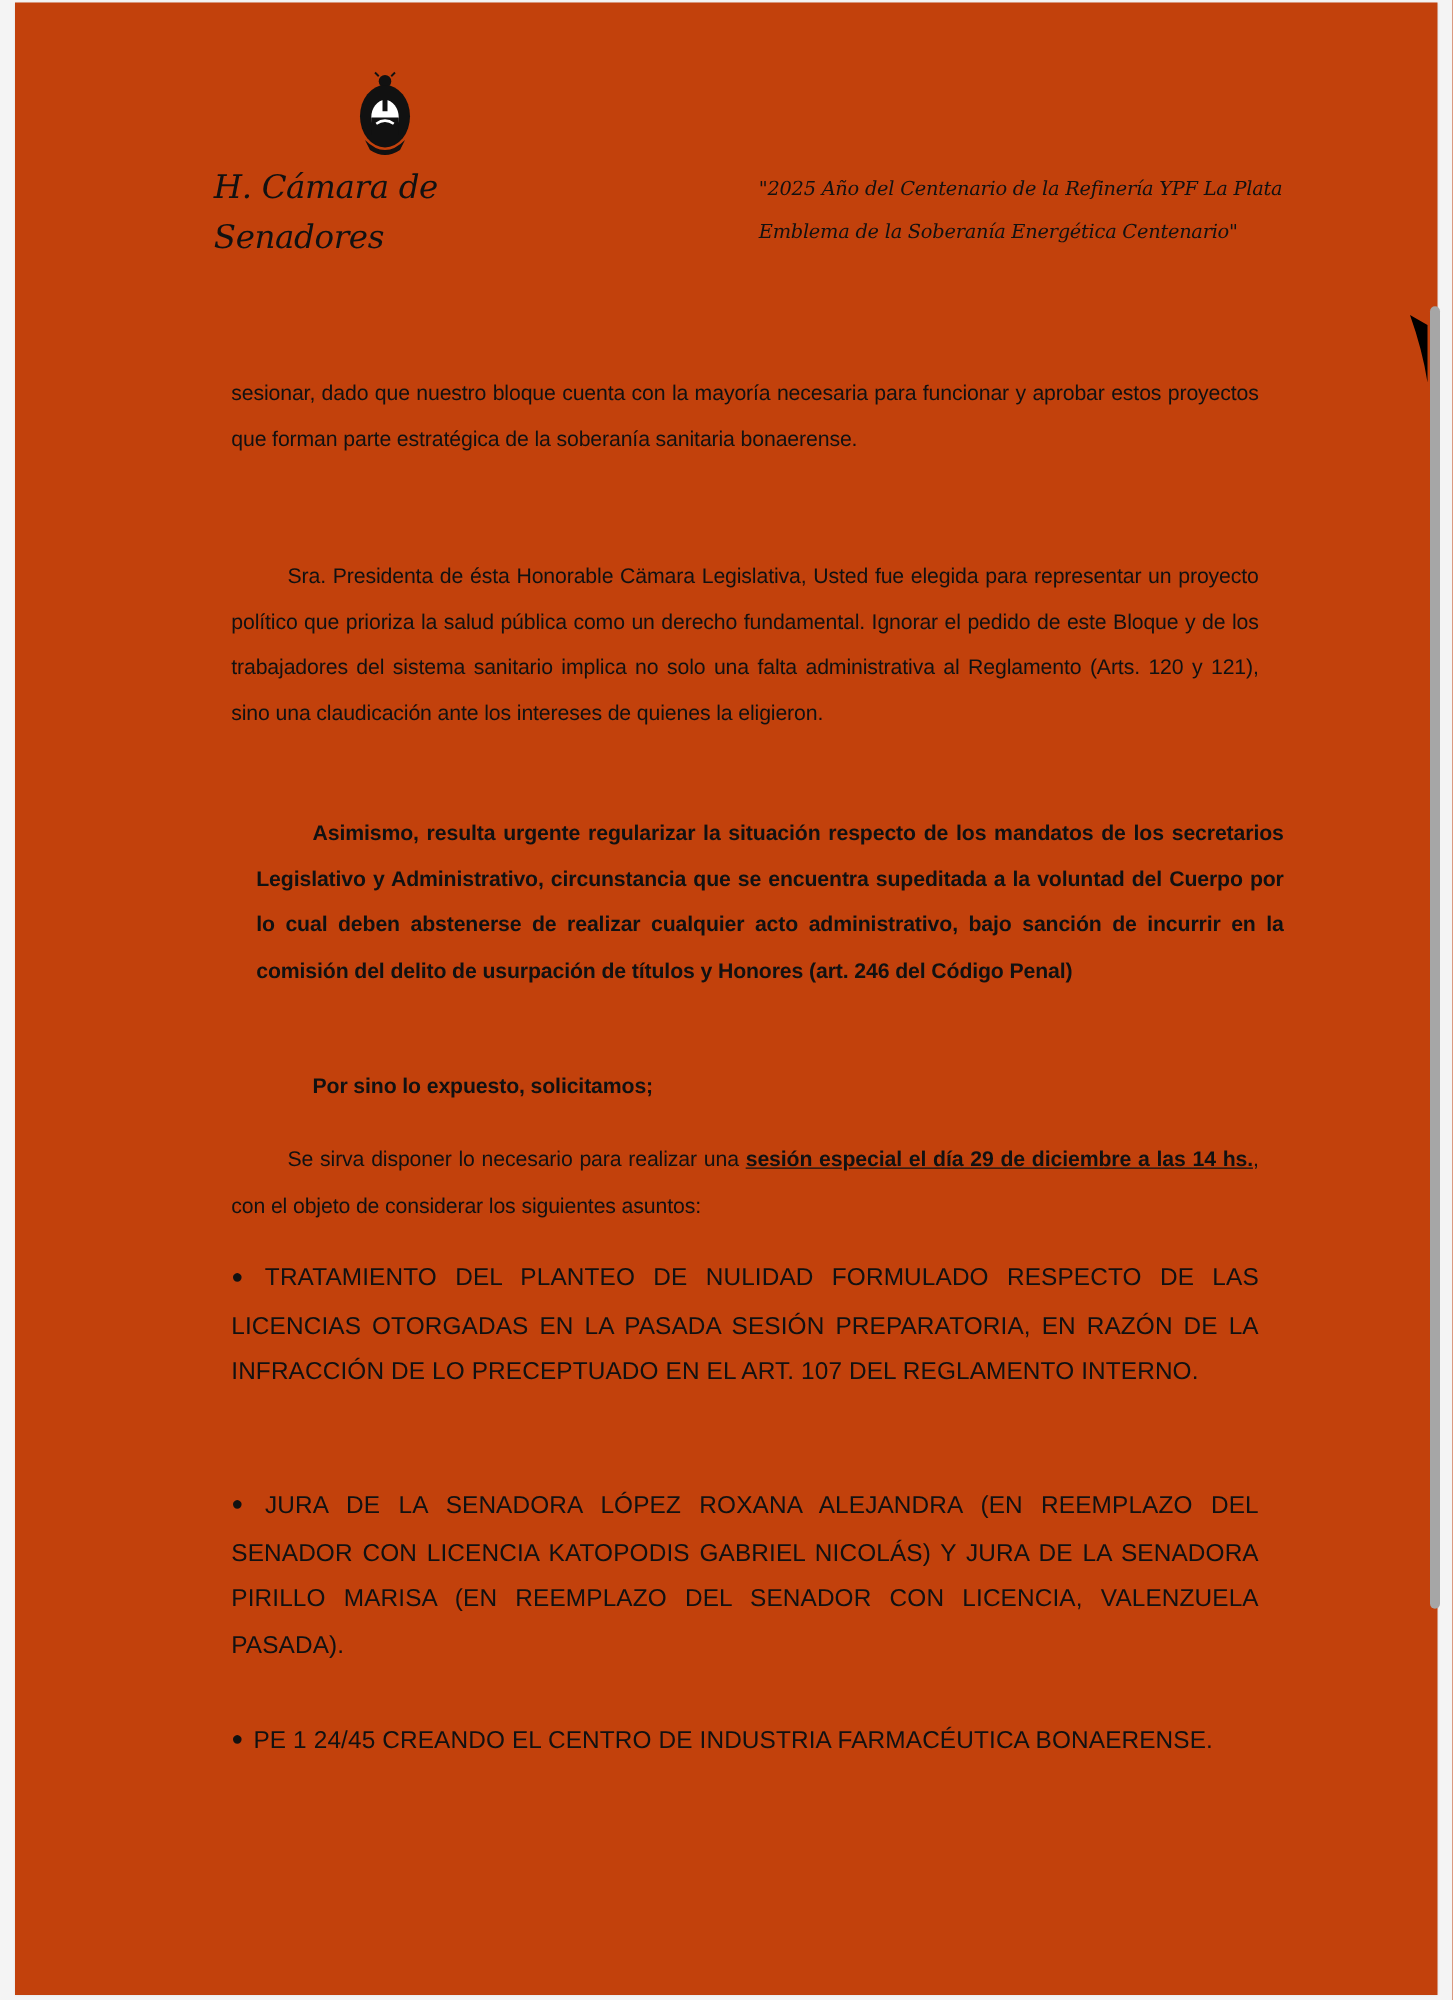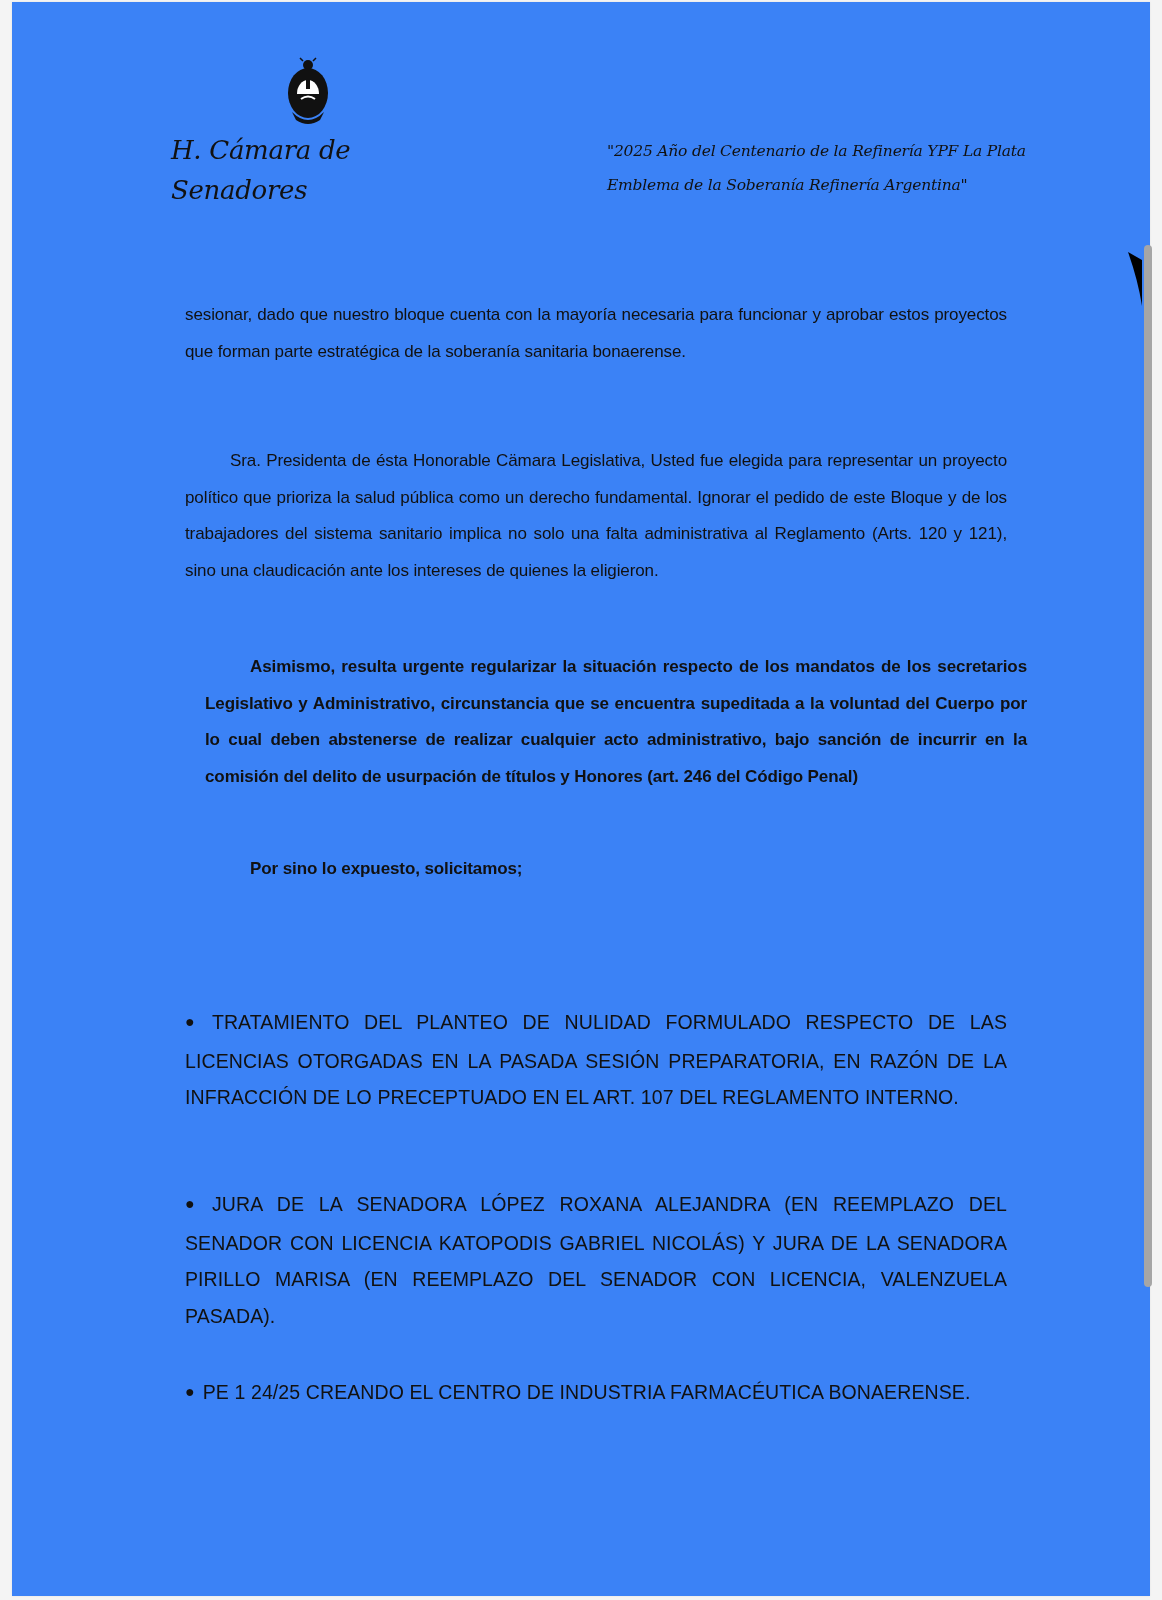--- a/index.html
+++ b/index.html
@@ -5,21 +5,21 @@
   html, body { margin: 0; padding: 0; }
   body {
     width: 1162px; height: 1600px; overflow: hidden;
     background: #f4f4f4;
     position: relative;
     font-family: "Liberation Sans", sans-serif;
     color: #111;
   }
   .page {
     position: absolute; left: 12px; top: 2px; width: 1138px; height: 1594px;
-    background: #3b82f6;
+    background: #c2410c;
     box-shadow: 0 0 2px rgba(0,0,0,0.08);
     overflow: hidden;
   }
   .scrollbar {
     position: absolute; left: 1144px; top: 245px; width: 8px; height: 1042px;
     background: #a6a6a6; border-radius: 4px;
   }
   .crest {
     position: absolute; left: 272px; top: 55px; width: 48px; height: 70px;
   }
@@ -65,42 +65,45 @@
     <path d="M17 42 q7 -5 14 0" stroke="#fff" stroke-width="2" fill="none"></path>
     <rect x="22" y="23" width="4" height="9" fill="#111"></rect>
   </svg>
 
   <div class="letterhead-left">
     <div class="l1">H. Cámara de Senadores</div>
   </div>
 
   <div class="letterhead-right">
     <div>"2025 Año del Centenario de la Refinería YPF La Plata</div>
-    <div>Emblema de la Soberanía Refinería Argentina"</div>
+    <div>Emblema de la Soberanía Energética Centenario"</div>
   </div>
 
   <div class="body-text" style="top:295px;">sesionar, dado que nuestro bloque cuenta con la mayoría necesaria para funcionar y aprobar estos proyectos que forman parte estratégica de la soberanía sanitaria bonaerense.</div>
 
   <div class="body-text indent" style="top:441px;">Sra. Presidenta de ésta Honorable Cämara Legislativa, Usted fue elegida para representar un proyecto político que prioriza la salud pública como un derecho fundamental. Ignorar el pedido de este Bloque y de los trabajadores del sistema sanitario implica no solo una falta administrativa al Reglamento (Arts. 120 y 121), sino una claudicación ante los intereses de quienes la eligieron.</div>
 
   <div class="body-text bold indent" style="top:647px;">Asimismo, resulta urgente regularizar la situación respecto de los mandatos de los secretarios Legislativo y Administrativo, circunstancia que se encuentra supeditada a la voluntad del Cuerpo por lo cual deben abstenerse de realizar cualquier acto administrativo, bajo sanción de incurrir en la comisión del delito de usurpación de títulos y Honores (art. 246 del Código Penal)</div>
 
   <div class="body-text bold indent" style="top:849px;">Por sino lo expuesto, solicitamos;</div>
 
+  <div class="body-text indent" style="top:908px;">
+    <span>Se sirva disponer lo necesario para realizar una </span><span class="u">sesión especial el día 29 de diciembre a las 14 hs.</span><span>, con el objeto de considerar los siguientes asuntos:</span>
+  </div>
 
   <div class="body-text caps" style="top:1002px;">
     <span class="bullet-dot">●</span><span>TRATAMIENTO DEL PLANTEO DE NULIDAD FORMULADO RESPECTO DE LAS LICENCIAS OTORGADAS EN LA PASADA SESIÓN PREPARATORIA, EN RAZÓN DE LA INFRACCIÓN DE LO PRECEPTUADO EN EL ART. 107 DEL REGLAMENTO INTERNO.</span>
   </div>
 
   <div class="body-text caps" style="top:1184px;">
     <span class="bullet-dot">●</span><span>JURA DE LA SENADORA LÓPEZ ROXANA ALEJANDRA (EN REEMPLAZO DEL SENADOR CON LICENCIA KATOPODIS GABRIEL NICOLÁS) Y JURA DE LA SENADORA PIRILLO MARISA (EN REEMPLAZO DEL SENADOR CON LICENCIA, VALENZUELA PASADA).</span>
   </div>
 
   <div class="body-text caps" style="top:1372px;">
-    <span class="bullet-dot">●</span><span>PE 1 24/25 CREANDO EL CENTRO DE INDUSTRIA FARMACÉUTICA BONAERENSE.</span>
+    <span class="bullet-dot">●</span><span>PE 1 24/45 CREANDO EL CENTRO DE INDUSTRIA FARMACÉUTICA BONAERENSE.</span>
   </div>
 
 </div>
 
 <svg style="position:absolute; left:1128px; top:250px;" width="16" height="60">
   <path d="M0 2 L14 10 L14 56 Q10 30 0 2 Z" fill="#000"></path>
 </svg>
 
 <div class="scrollbar"></div>
 

